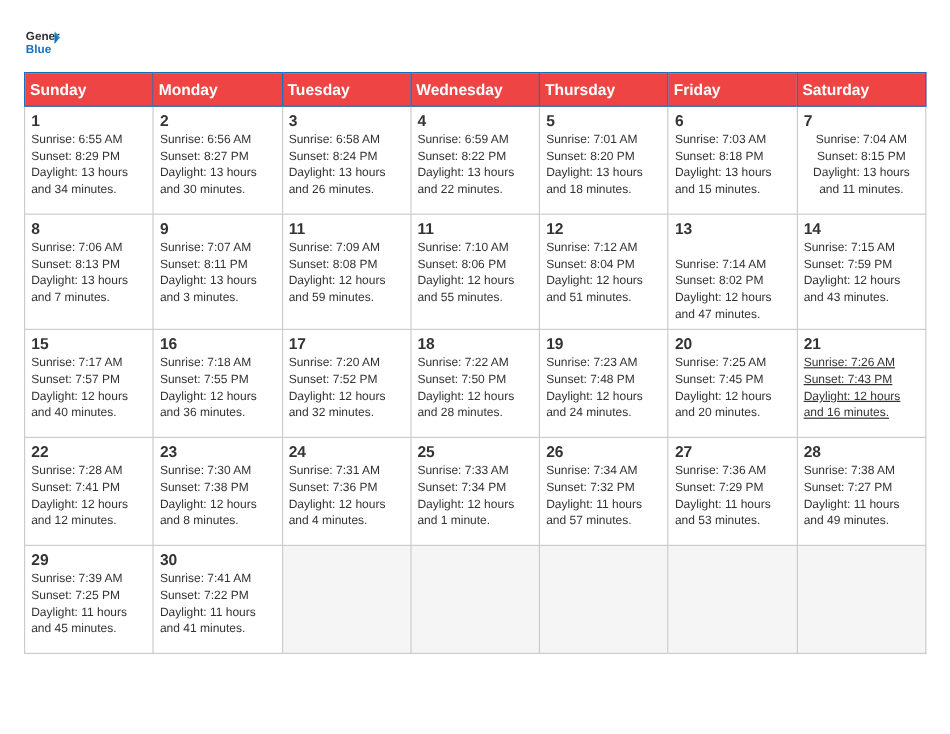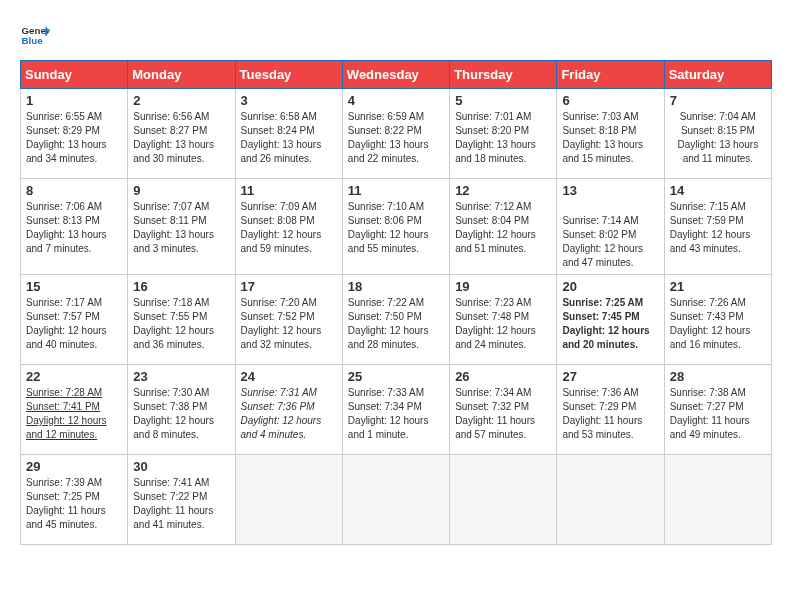--- a/index.html
+++ b/index.html
@@ -244,51 +244,51 @@
         </td>
         <td>
           <span class="day-num">19</span>
           <div class="day-info" style="white-space: pre-line;">Sunrise: 7:23 AM
 Sunset: 7:48 PM
 Daylight: 12 hours
 and 24 minutes.</div>
         </td>
         <td>
           <span class="day-num">20</span>
-          <div class="day-info" style="white-space: pre-line; font-weight: bold;">Sunrise: 7:25 AM
+          <div class="day-info" style="white-space: pre-line;">Sunrise: 7:25 AM
 Sunset: 7:45 PM
 Daylight: 12 hours
 and 20 minutes.</div>
         </td>
         <td>
           <span class="day-num">21</span>
-          <div class="day-info" style="white-space: pre-line;">Sunrise: 7:26 AM
+          <div class="day-info" style="white-space: pre-line; text-decoration: underline;">Sunrise: 7:26 AM
 Sunset: 7:43 PM
 Daylight: 12 hours
 and 16 minutes.</div>
         </td>
       </tr>
       <tr>
         <td>
           <span class="day-num">22</span>
-          <div class="day-info" style="white-space: pre-line; text-decoration: underline;">Sunrise: 7:28 AM
+          <div class="day-info" style="white-space: pre-line;">Sunrise: 7:28 AM
 Sunset: 7:41 PM
 Daylight: 12 hours
 and 12 minutes.</div>
         </td>
         <td>
           <span class="day-num">23</span>
           <div class="day-info" style="white-space: pre-line;">Sunrise: 7:30 AM
 Sunset: 7:38 PM
 Daylight: 12 hours
 and 8 minutes.</div>
         </td>
         <td>
           <span class="day-num">24</span>
-          <div class="day-info" style="white-space: pre-line; font-style: italic;">Sunrise: 7:31 AM
+          <div class="day-info" style="white-space: pre-line;">Sunrise: 7:31 AM
 Sunset: 7:36 PM
 Daylight: 12 hours
 and 4 minutes.</div>
         </td>
         <td>
           <span class="day-num">25</span>
           <div class="day-info" style="white-space: pre-line;">Sunrise: 7:33 AM
 Sunset: 7:34 PM
 Daylight: 12 hours
 and 1 minute.</div>

